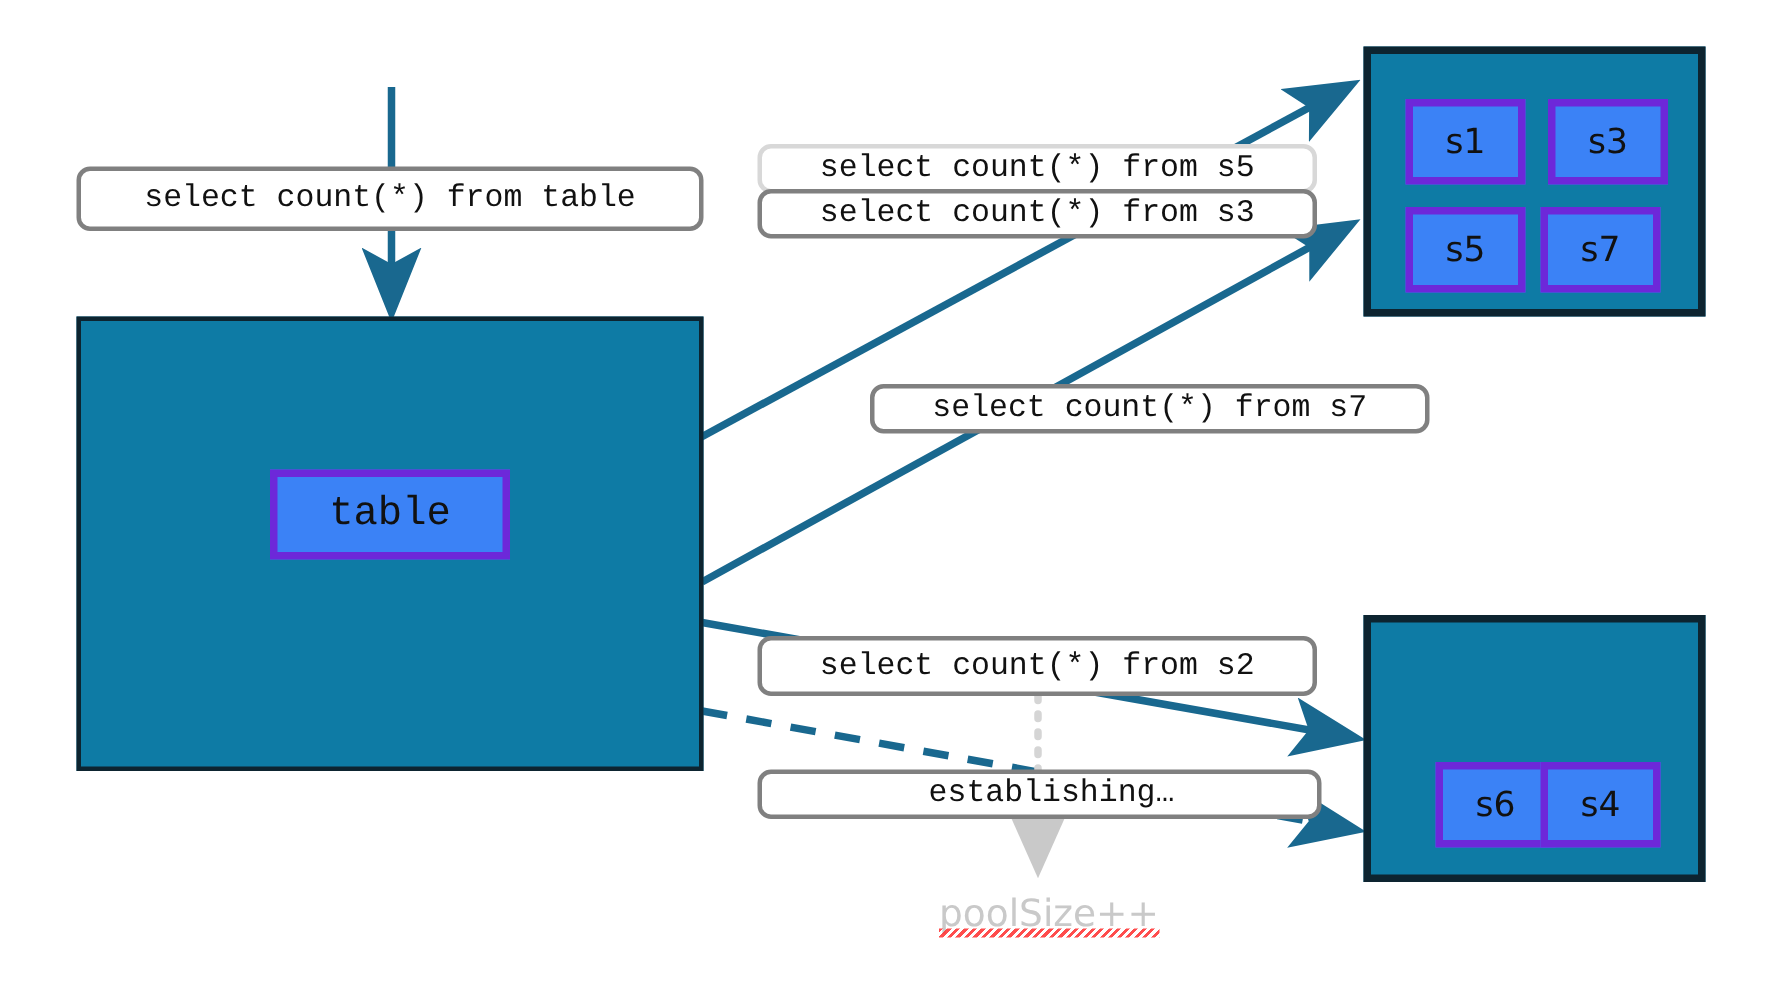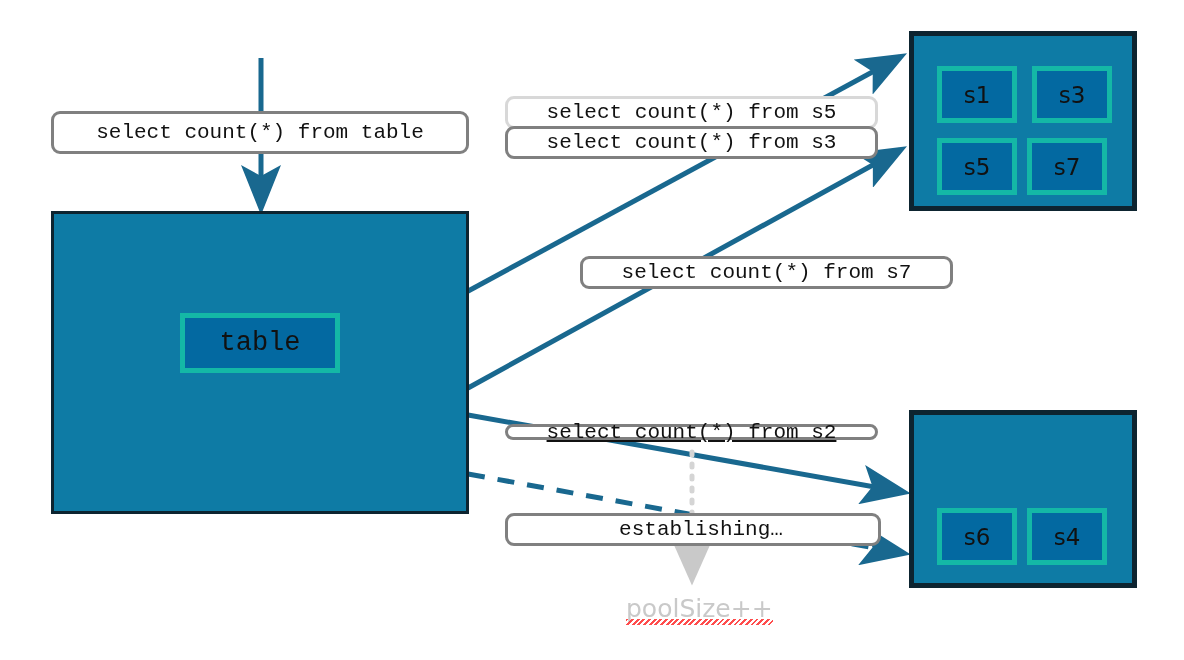--- a/index.html
+++ b/index.html
@@ -6,21 +6,21 @@
   body{width:1184px;height:660px;position:relative;overflow:hidden;
        font-family:"Liberation Mono","DejaVu Sans Mono",monospace;}
   #stage{position:absolute;left:0;top:0;width:1184px;height:660px;}
   svg.layer{position:absolute;left:0;top:0;width:1184px;height:660px;pointer-events:none;}
 
   
   .pool{position:absolute;background:#0e7ba5;border:5px solid #0d2430;box-sizing:border-box;}
   .tablebox{position:absolute;background:#0e7ba5;border:3px solid #0d2430;box-sizing:border-box;}
 
   
-  .node{position:absolute;background:#0369a1;border:5px solid #14b8a6;box-sizing:border-box;
+  .node{position:absolute;background:#3b82f6;border:5px solid #6d28d9;box-sizing:border-box;
         display:flex;align-items:center;justify-content:center;
         font-family:"DejaVu Sans","Liberation Sans",sans-serif;font-size:23px;color:#111;}
   .node.mono{font-family:"Liberation Mono","DejaVu Sans Mono",monospace;font-size:27px;}
 
   
   .pill{position:absolute;background:#ffffff;border:3px solid #808080;border-radius:9px;
         box-sizing:border-box;display:flex;align-items:center;justify-content:center;
         font-family:"Liberation Mono","DejaVu Sans Mono",monospace;font-size:21px;color:#111;
         letter-spacing:0px;}
   .pill.light{border-color:#d8d8d8;}
@@ -62,32 +62,32 @@
   <div class="tablebox" style="left:51px;top:211px;width:418px;height:303px;"></div>
   <div class="node mono" style="left:180px;top:313px;width:160px;height:60px;">table</div>
 
   <div class="pool" style="left:909px;top:31px;width:228px;height:180px;"></div>
   <div class="node" style="left:937px;top:66px;width:80px;height:57px;">s1</div>
   <div class="node" style="left:1032px;top:66px;width:80px;height:57px;">s3</div>
   <div class="node" style="left:937px;top:138px;width:80px;height:57px;">s5</div>
   <div class="node" style="left:1027px;top:138px;width:80px;height:57px;">s7</div>
 
   <div class="pool" style="left:909px;top:410px;width:228px;height:178px;"></div>
-  <div class="node" style="left:937px;top:508px;width:80px;height:57px;">s6</div>
+  <div class="node" style="left:957px;top:508px;width:80px;height:57px;">s6</div>
   <div class="node" style="left:1027px;top:508px;width:80px;height:57px;">s4</div>
 
   <div class="pill" style="left:51px;top:111px;width:418px;height:43px;">select count(*) from table</div>
 
   <div class="pill light" style="left:505px;top:96px;width:373px;height:33px;">select count(*) from s5</div>
 
   <div class="pill" style="left:505px;top:126px;width:373px;height:33px;">select count(*) from s3</div>
 
   <div class="pill" style="left:580px;top:256px;width:373px;height:33px;">select count(*) from s7</div>
 
-  <div class="pill" style="left:505px;top:424px;width:373px;height:16px;text-decoration:underline;">select count(*) from s2</div>
+  <div class="pill" style="left:505px;top:424px;width:373px;height:40px;">select count(*) from s2</div>
 
   <div class="pill" style="left:505px;top:513px;width:376px;height:33px;padding-left:16px;">establishing…</div>
 
   <div class="poollabel" style="left:626px;top:594px;text-align:center;">
     <span>poolSize++</span>
     <span class="squiggle"></span>
   </div>
 
 </div>
 

